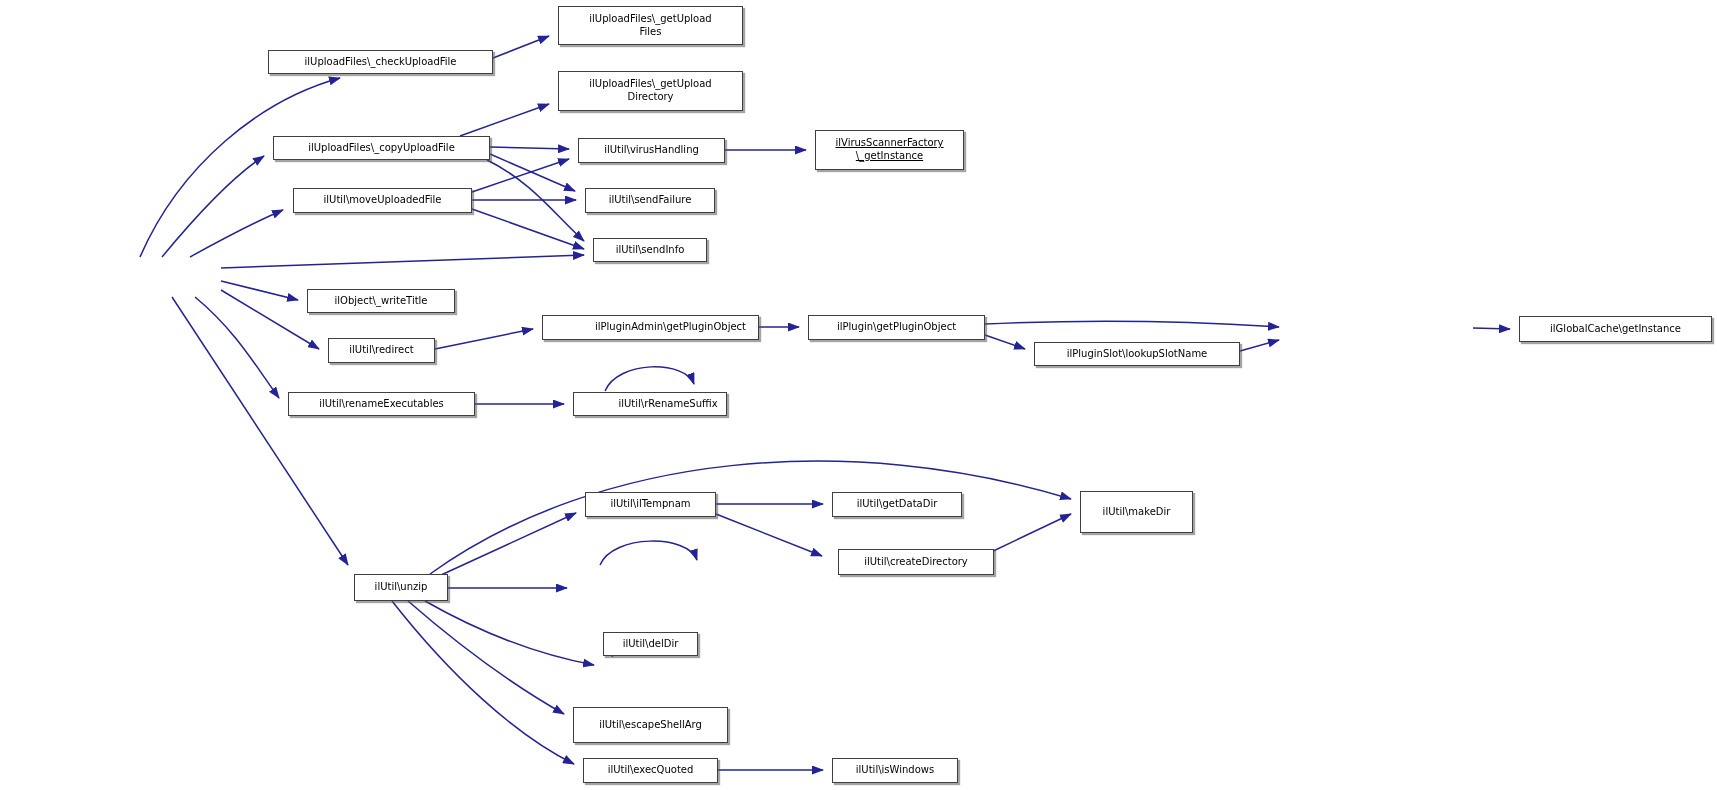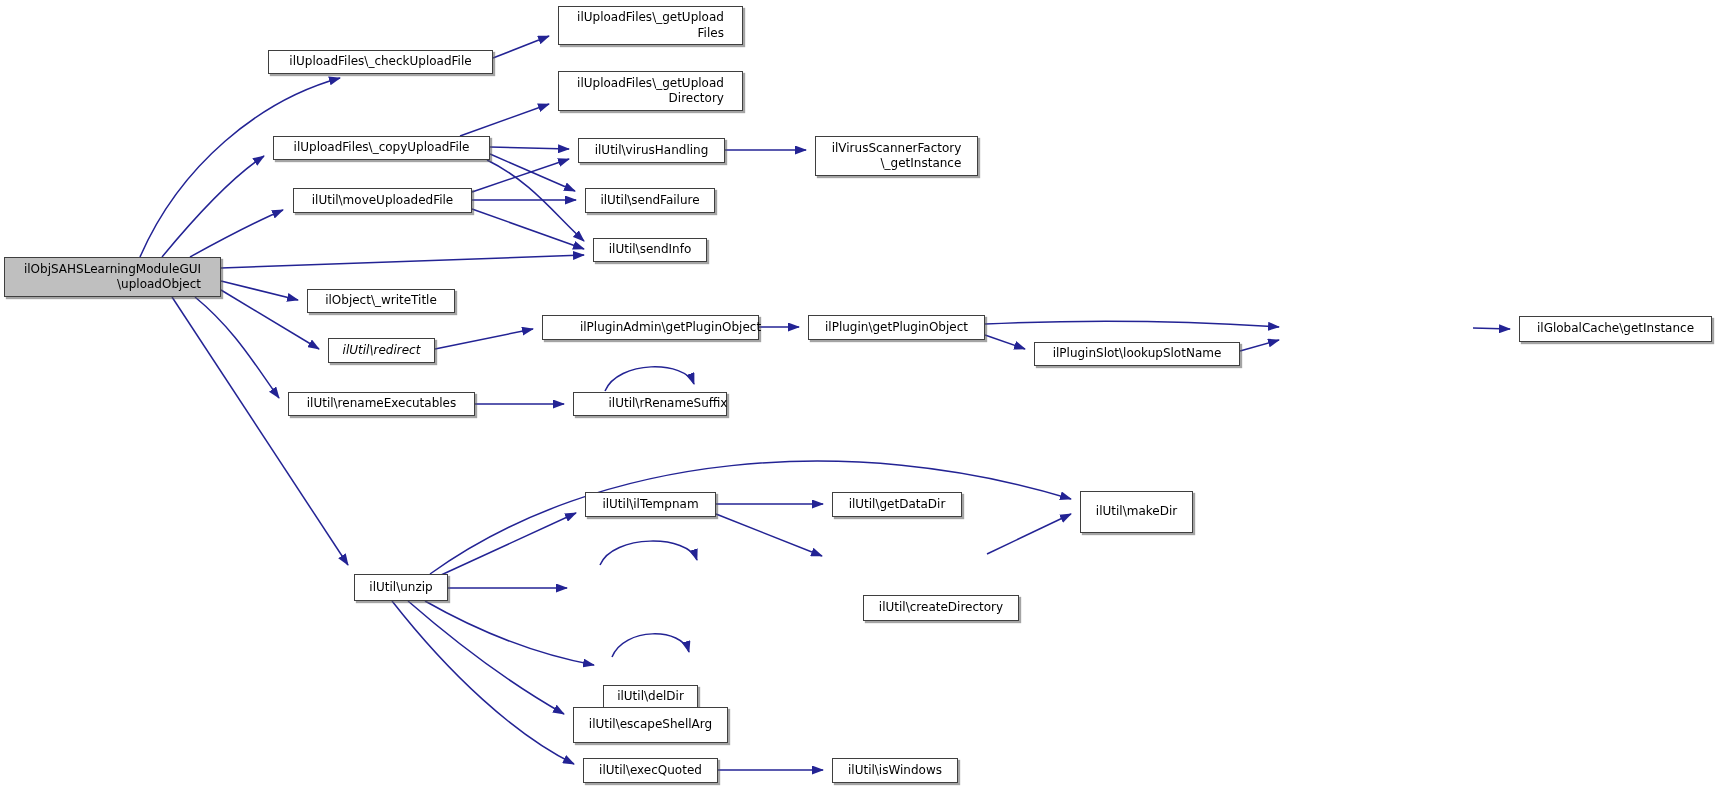--- a/index.html
+++ b/index.html
@@ -24,26 +24,26 @@
     stroke-width:1.5;
   }
   #arrowhead path{fill:var(--edge-color);stroke:none;}
   .node{
     position:absolute;
     box-sizing:border-box;
     background:var(--node-fill);
     border:1px solid var(--node-border);
     box-shadow:2px 2px 1px rgba(90,90,90,0.55);
     color:var(--text-color);
-    font-size:12px;
+    font-size:10px;
     line-height:1.28;
     display:flex;
     align-items:center;
     justify-content:center;
-    text-align:right;
+    text-align:center;
     white-space:pre-line;
     cursor:pointer;
   }
   .node.root{background:var(--root-fill);}
 </style>
 </head>
 <body>
 
 <div id="canvas">
 
@@ -96,46 +96,44 @@
     <path d="M716,504 L823,504" marker-end="url(#arrowhead)"></path>
     <path d="M716,514 L822,556" marker-end="url(#arrowhead)"></path>
     <path d="M987,554 L1071,514" marker-end="url(#arrowhead)"></path>
 
     <path d="M600,565 C613,534 688,534 697,560" marker-end="url(#arrowhead)"></path>
     <path d="M612,657 C624,627 682,627 689,652" marker-end="url(#arrowhead)"></path>
 
     <path d="M718,770 L823,770" marker-end="url(#arrowhead)"></path>
   </svg>
 
-  <div class="node root" style="left:4px;top:257px;width:217px;height:40px;">ilObjSAHSLearningModuleGUI
-\uploadObject</div>
 
   <div class="node" style="left:268px;top:50px;width:225px;height:24px;">ilUploadFiles\_checkUploadFile</div>
   <div class="node" style="left:558px;top:6px;width:185px;height:39px;">ilUploadFiles\_getUpload
 Files</div>
   <div class="node" style="left:558px;top:71px;width:185px;height:40px;">ilUploadFiles\_getUpload
 Directory</div>
   <div class="node" style="left:273px;top:136px;width:217px;height:24px;">ilUploadFiles\_copyUploadFile</div>
   <div class="node" style="left:578px;top:138px;width:147px;height:25px;">ilUtil\virusHandling</div>
-  <div class="node" style="left:815px;top:136px;width:163px;height:40px;">ilVirusScannerFactory
+  <div class="node" style="left:815px;top:130px;width:149px;height:40px;text-decoration:underline;">ilVirusScannerFactory
 \_getInstance</div>
   <div class="node" style="left:293px;top:188px;width:179px;height:25px;">ilUtil\moveUploadedFile</div>
   <div class="node" style="left:585px;top:188px;width:130px;height:25px;">ilUtil\sendFailure</div>
   <div class="node" style="left:593px;top:238px;width:114px;height:24px;">ilUtil\sendInfo</div>
   <div class="node" style="left:307px;top:289px;width:148px;height:24px;">ilObject\_writeTitle</div>
-  <div class="node" style="left:328px;top:338px;width:107px;height:25px;font-style:italic;">ilUtil\redirect</div>
+  <div class="node" style="left:328px;top:338px;width:107px;height:25px;">ilUtil\redirect</div>
   <div class="node" style="left:542px;top:315px;width:217px;height:25px;padding-left:40px;">ilPluginAdmin\getPluginObject</div>
   <div class="node" style="left:808px;top:315px;width:177px;height:25px;">ilPlugin\getPluginObject</div>
   <div class="node" style="left:1034px;top:342px;width:206px;height:24px;">ilPluginSlot\lookupSlotName</div>
   <div class="node" style="left:1519px;top:316px;width:193px;height:26px;">ilGlobalCache\getInstance</div>
   <div class="node" style="left:288px;top:392px;width:187px;height:24px;">ilUtil\renameExecutables</div>
   <div class="node" style="left:573px;top:392px;width:154px;height:24px;padding-left:36px;">ilUtil\rRenameSuffix</div>
   <div class="node" style="left:354px;top:574px;width:94px;height:27px;">ilUtil\unzip</div>
   <div class="node" style="left:585px;top:492px;width:131px;height:25px;">ilUtil\ilTempnam</div>
   <div class="node" style="left:832px;top:492px;width:130px;height:25px;">ilUtil\getDataDir</div>
-  <div class="node" style="left:863px;top:549px;width:156px;height:26px;margin-top:46px;">ilUtil\createDirectory</div>
+  <div class="node" style="left:838px;top:549px;width:156px;height:26px;">ilUtil\createDirectory</div>
   <div class="node" style="left:1080px;top:491px;width:113px;height:42px;">ilUtil\makeDir</div>
-  <div class="node" style="left:603px;top:685px;width:95px;height:24px;">ilUtil\delDir</div>
+  <div class="node" style="left:603px;top:632px;width:95px;height:24px;">ilUtil\delDir</div>
   <div class="node" style="left:573px;top:707px;width:155px;height:36px;">ilUtil\escapeShellArg</div>
   <div class="node" style="left:583px;top:758px;width:135px;height:25px;">ilUtil\execQuoted</div>
   <div class="node" style="left:832px;top:758px;width:126px;height:25px;">ilUtil\isWindows</div>
 
 </div>
 
 </body></html>

